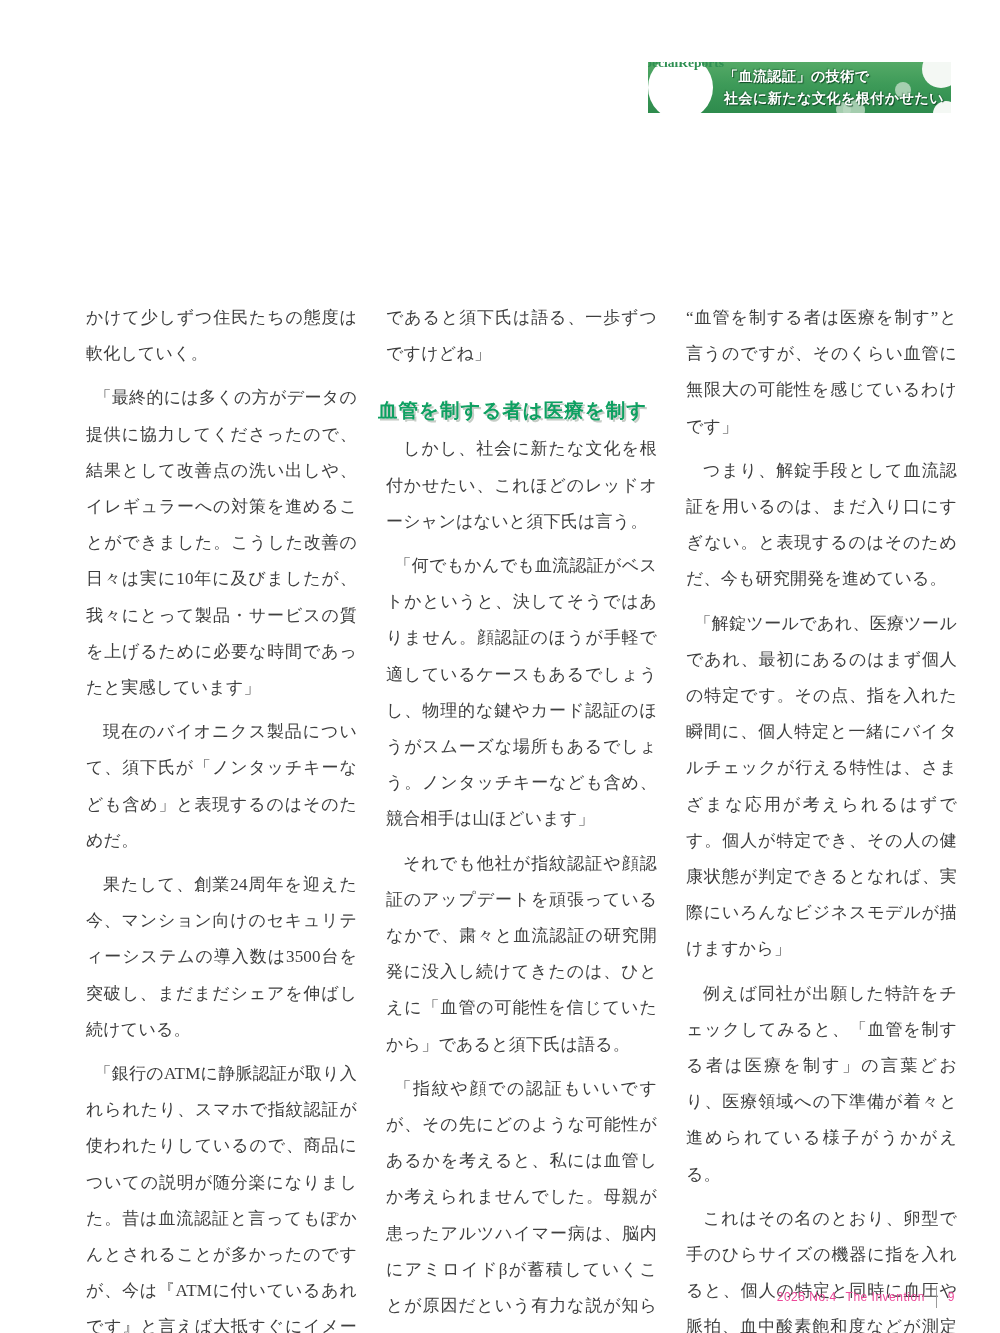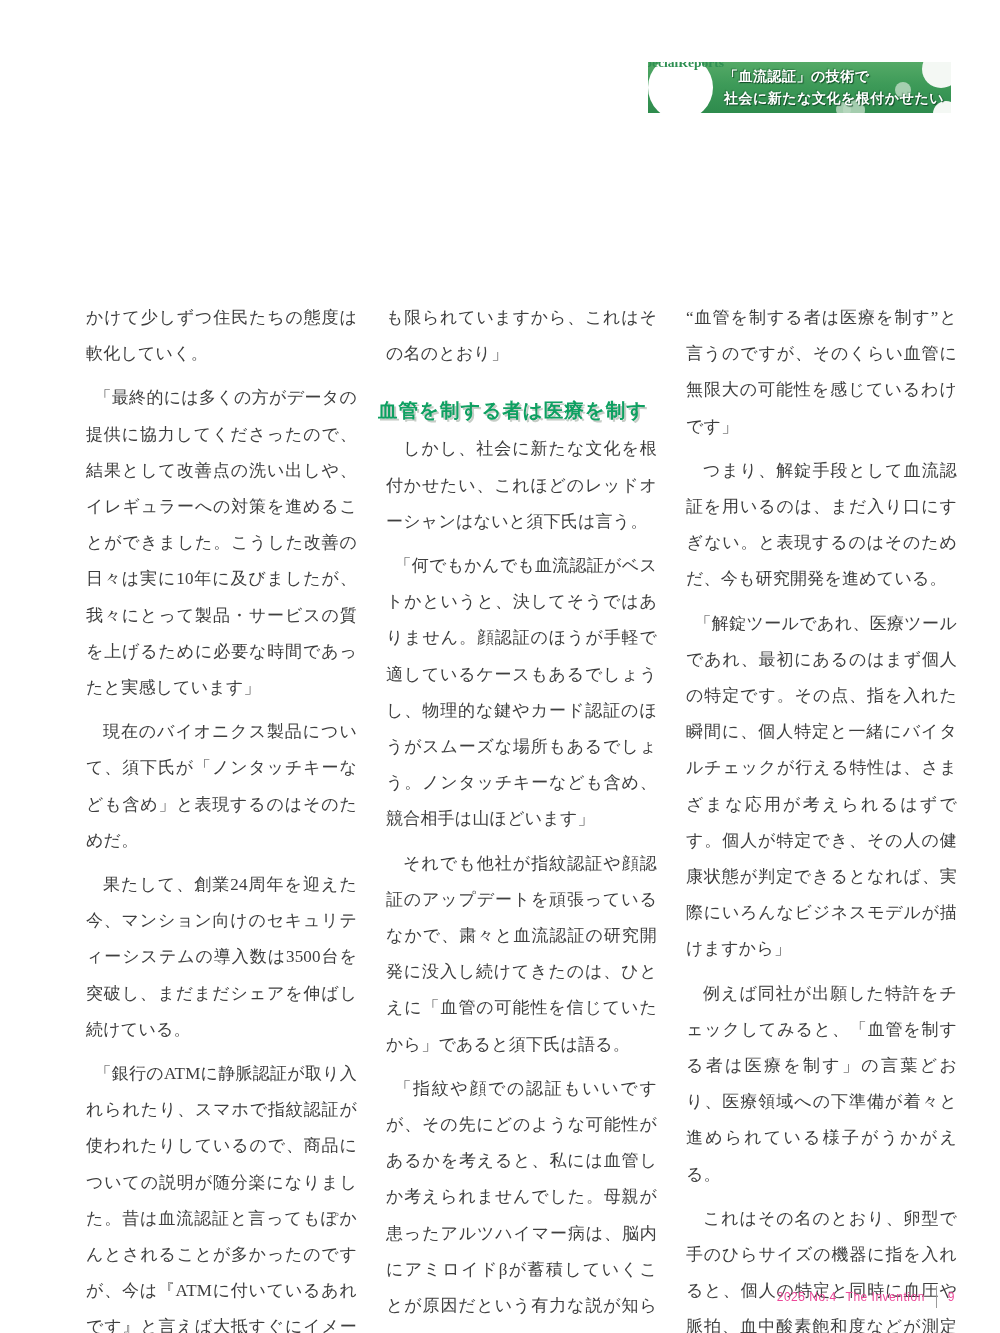--- a/index.html
+++ b/index.html
@@ -69,21 +69,21 @@
 
   <div class="cols">
     <div class="col">
         <p class="para" style="text-indent: 0em;">かけて少しずつ住民たちの態度は軟化していく。</p>
         <p class="para" style="text-indent: 0.5em;">「最終的には多くの方がデータの提供に協力してくださったので、結果として改善点の洗い出しや、イレギュラーへの対策を進めることができました。こうした改善の日々は実に10年に及びましたが、我々にとって製品・サービスの質を上げるために必要な時間であったと実感しています」</p>
         <p class="para" style="text-indent: 1em;">現在のバイオニクス製品について、須下氏が「ノンタッチキーなども含め」と表現するのはそのためだ。</p>
         <p class="para" style="text-indent: 1em;">果たして、創業24周年を迎えた今、マンション向けのセキュリティーシステムの導入数は3500台を突破し、まだまだシェアを伸ばし続けている。</p>
         <p class="para" style="text-indent: 0.5em;">「銀行のATMに静脈認証が取り入れられたり、スマホで指紋認証が使われたりしているので、商品についての説明が随分楽になりました。昔は血流認証と言ってもぽかんとされることが多かったのですが、今は『ATMに付いているあれです』と言えば大抵すぐにイメージしてもらえますからね」</p>
       </div>
     <div class="col">
-        <p class="para" style="text-indent: 0em;">も限られていますから、これはその名のとおり」</p>
+        <p class="para" style="text-indent: 0em;">であると須下氏は語る、一歩ずつですけどね」</p>
         <h2 class="section" style="color: rgb(14, 160, 97);">血管を制する者は医療を制す</h2>
         <p class="para" style="text-indent: 1em;">しかし、社会に新たな文化を根付かせたい、これほどのレッドオーシャンはないと須下氏は言う。</p>
         <p class="para" style="text-indent: 0.5em;">「何でもかんでも血流認証がベストかというと、決してそうではありません。顔認証のほうが手軽で適しているケースもあるでしょうし、物理的な鍵やカード認証のほうがスムーズな場所もあるでしょう。ノンタッチキーなども含め、競合相手は山ほどいます」</p>
         <p class="para" style="text-indent: 1em;">それでも他社が指紋認証や顔認証のアップデートを頑張っているなかで、粛々と血流認証の研究開発に没入し続けてきたのは、ひとえに「血管の可能性を信じていたから」であると須下氏は語る。</p>
         <p class="para" style="text-indent: 0.5em;">「指紋や顔での認証もいいですが、その先にどのような可能性があるかを考えると、私には血管しか考えられませんでした。母親が患ったアルツハイマー病は、脳内にアミロイドβが蓄積していくことが原因だという有力な説が知られていますが、やはり血管が関係する疾患といえると思います。また、私の2番目の兄は血管の病気を患って亡くなりました。つまり、血管の状態を適切に認識できる技術というのは、セキュリティーだけでなく健康管理にも応用が利くはずなんです。私はよく、</p>
       </div>
     <div class="col">
         <p class="para" style="text-indent: 0em;">“血管を制する者は医療を制す”と言うのですが、そのくらい血管に無限大の可能性を感じているわけです」</p>
         <p class="para" style="text-indent: 1em;">つまり、解錠手段として血流認証を用いるのは、まだ入り口にすぎない。と表現するのはそのためだ、今も研究開発を進めている。</p>
         <p class="para" style="text-indent: 0.5em;">「解錠ツールであれ、医療ツールであれ、最初にあるのはまず個人の特定です。その点、指を入れた瞬間に、個人特定と一緒にバイタルチェックが行える特性は、さまざまな応用が考えられるはずです。個人が特定でき、その人の健康状態が判定できるとなれば、実際にいろんなビジネスモデルが描けますから」</p>

